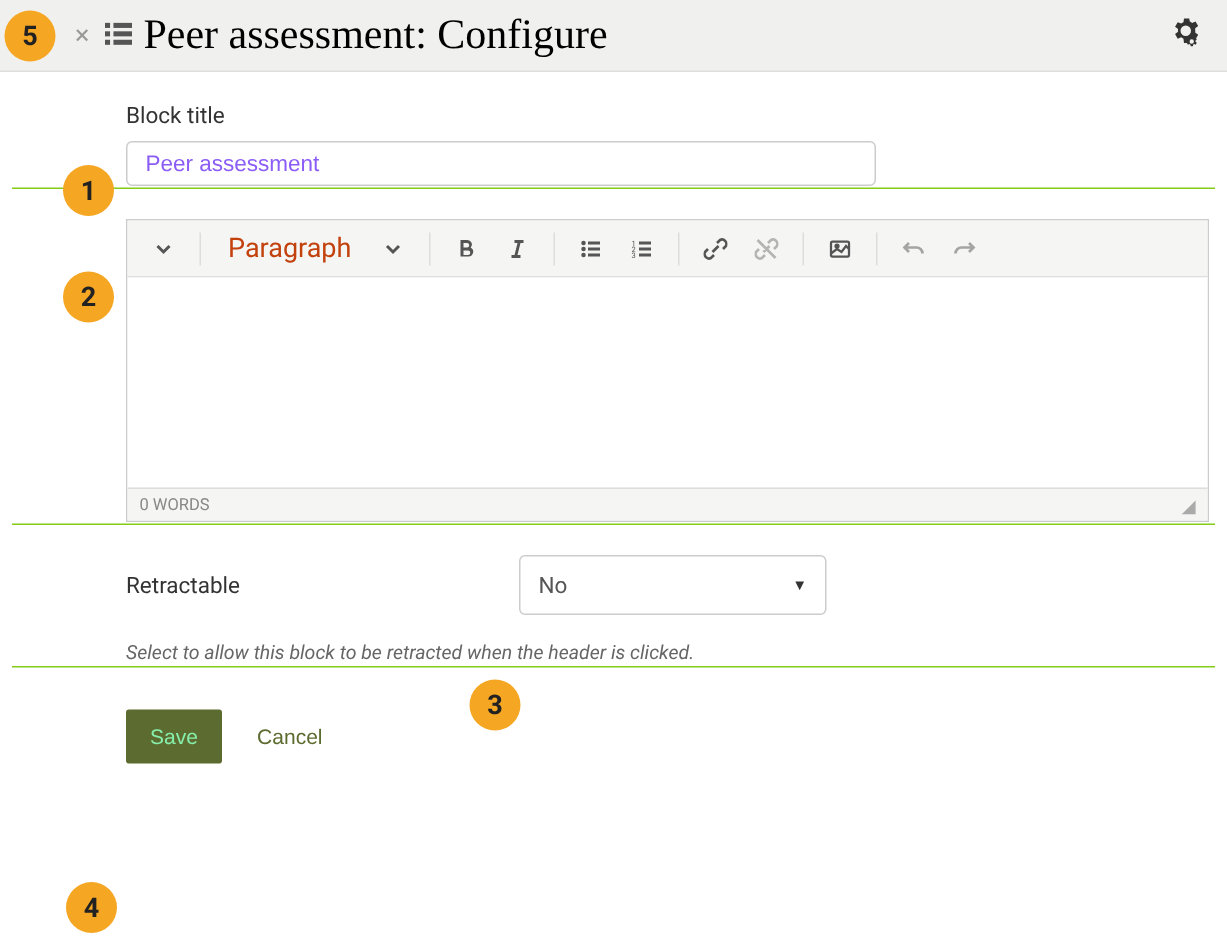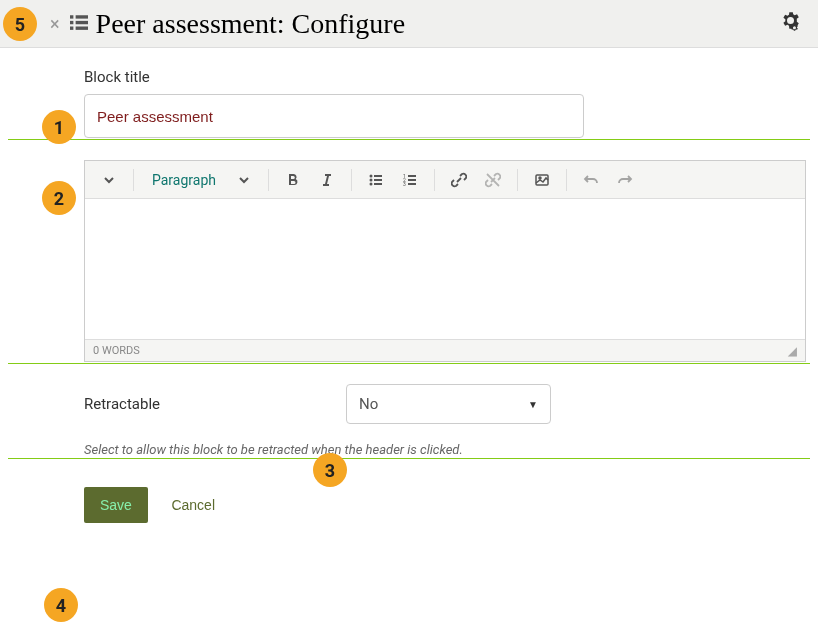--- a/index.html
+++ b/index.html
@@ -55,26 +55,26 @@
       position: relative;
     }
     .label {
       color: #333;
       font-size: 15px;
       margin-bottom: 8px;
       display: block;
     }
     .text-input {
       width: 500px;
-      height: 44px;
+      height: 30px;
       border: 1px solid #ccc;
       border-radius: 4px;
       padding: 0 12px;
       font-size: 15px;
-      color: #7f1d1d;
+      color: #8b5cf6;
     }
     .editor-wrap {
       border: 1px solid #ccc;
       width: 722px;
     }
     .toolbar {
       background: #f5f5f3;
       border-bottom: 1px solid #ddd;
       height: 38px;
       display: flex;
@@ -98,22 +98,22 @@
       color: #555;
       border-radius: 3px;
     }
     .tb-chevron {
       width: 20px;
       justify-content: center;
     }
     .tb-paragraph {
       width: auto;
       padding: 0 10px;
-      font-size: 14px;
-      color: #0f766e;
+      font-size: 18px;
+      color: #c2410c;
     }
     .editor-area {
       height: 140px;
       background: #fff;
     }
     .editor-footer {
       background: #f5f5f3;
       border-top: 1px solid #ddd;
       height: 22px;
       display: flex;

